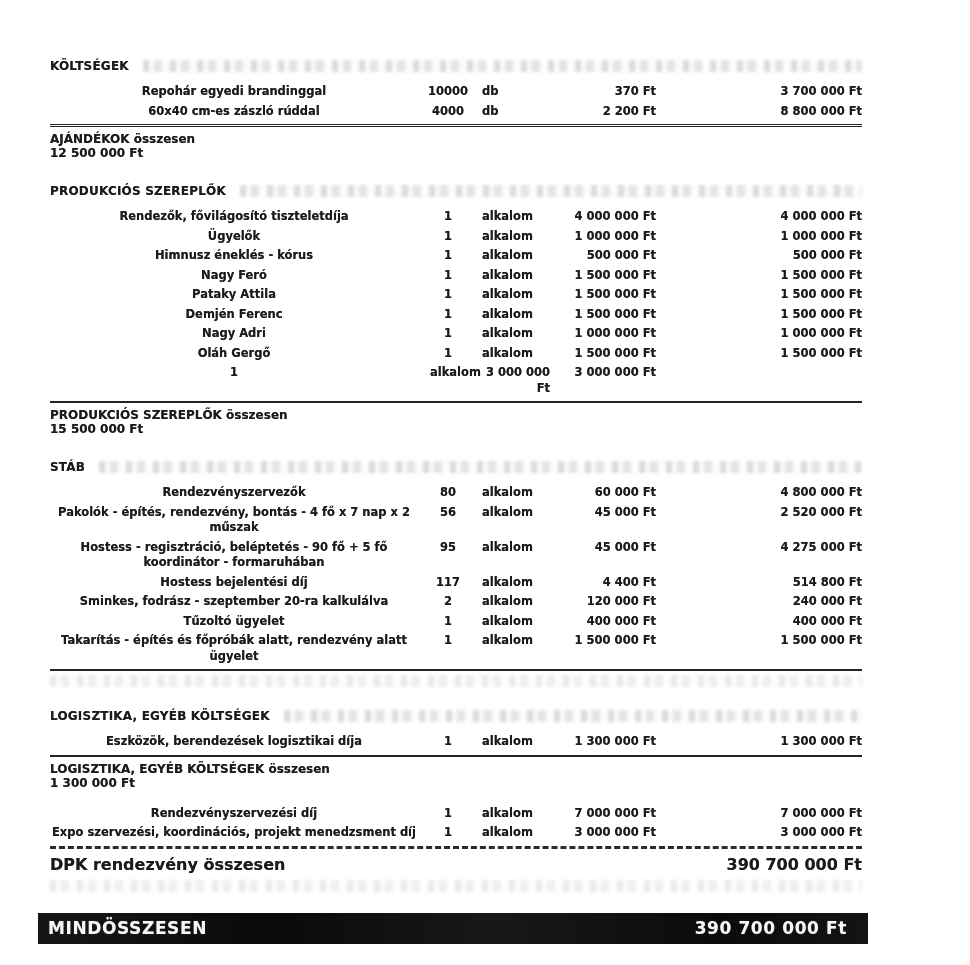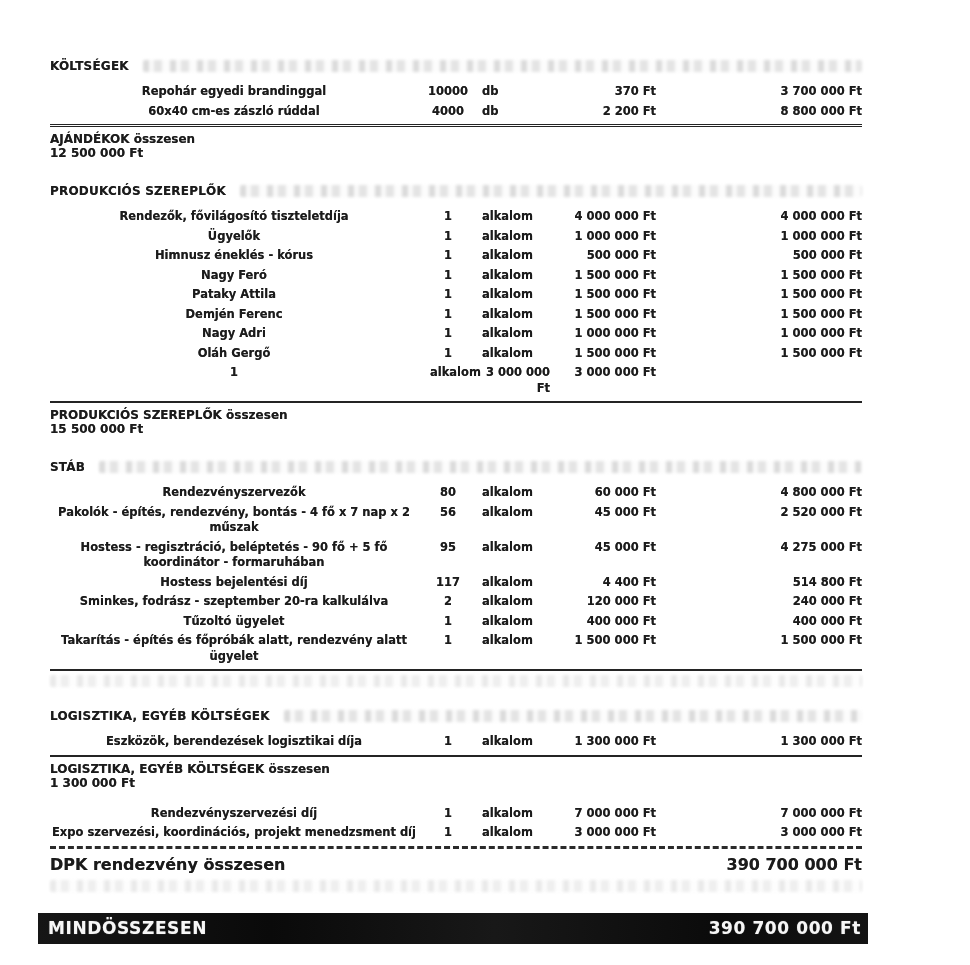--- a/index.html
+++ b/index.html
@@ -89,21 +89,21 @@
   }
   
   .grandbar {
     margin: 16px -6px 0 -12px;
     height: 31px;
     background: linear-gradient(90deg, #161616, #0a0a0a 28%, #181818 55%, #0b0b0b 82%, #141414);
     color: #f6f6f6;
     display: flex;
     justify-content: space-between;
     align-items: center;
-    padding: 0 7px 0 10px;
+    padding: 0 21px 0 10px;
     font-size: 17px;
     font-weight: bold;
     letter-spacing: 0.6px;
     text-shadow: 0 0 1px rgba(255,255,255,0.45);
   }
   
   .paper-noise {
     position: absolute;
     left: 30px; right: 60px;
     bottom: -92px;

